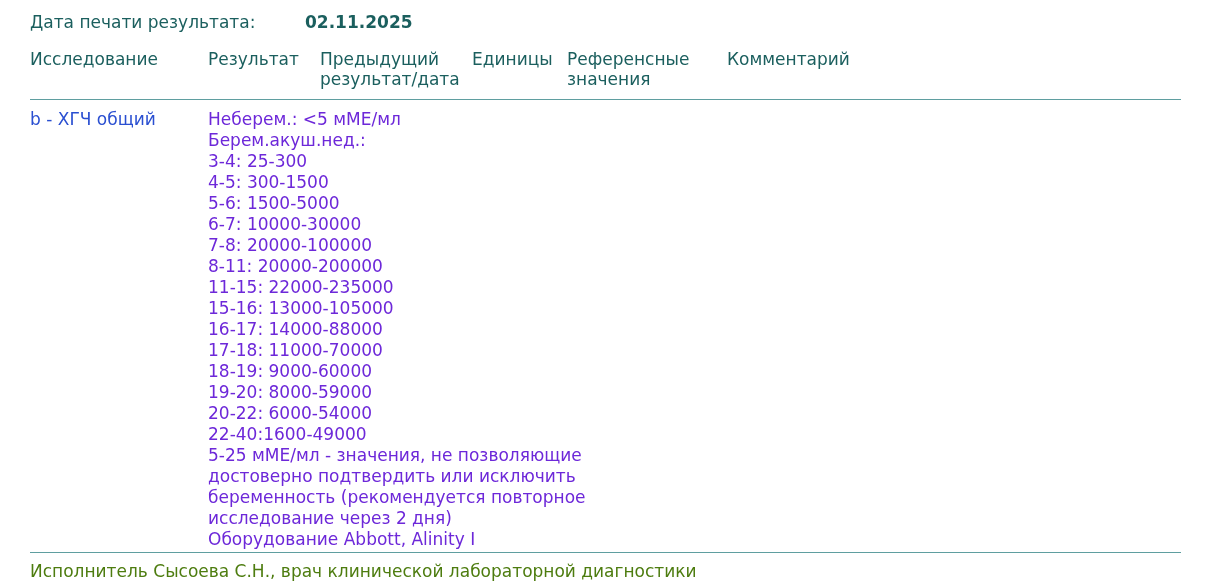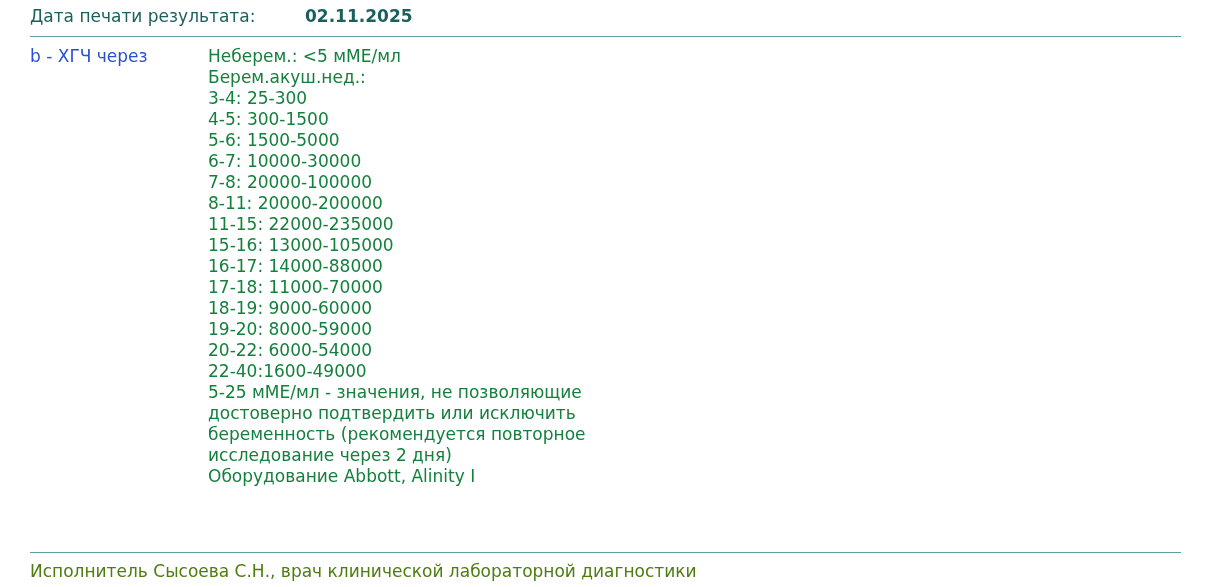--- a/index.html
+++ b/index.html
@@ -19,21 +19,21 @@
     width: 1211px;
     height: 587px;
     box-sizing: border-box;
     padding: 0 30px;
   }
 
   
   .print-row {
     display: flex;
     align-items: baseline;
-    padding-top: 6px;
+    padding-top: 12px;
     font-size: 17px;
     color: #1b5f5e;
   }
   .print-label {
     width: 275px;
     white-space: nowrap;
   }
   .print-value {
     white-space: nowrap;
     font-weight: bold;
@@ -79,21 +79,21 @@
   }
   .study-name {
     color: #2a4fd1;
   }
   .result-value {
     font-weight: bold;
     color: #0d4f4e;
     font-size: 18px;
   }
   .comment-block {
-    color: #15803d;
+    color: #6d28d9;
     white-space: pre-line;
     line-height: 21px;
   }
 
   
   .footer-rule {
     position: absolute;
     left: 30px;
     bottom: 34px;
     width: 1151px;
@@ -112,25 +112,35 @@
 </head>
 <body>
 
 <div class="page">
 
   <div class="print-row">
     <span class="print-label">Дата печати результата:</span>
     <span class="print-value">02.11.2025</span>
   </div>
 
+  <div class="head-row">
+    <div class="head-cell c-study">Исследование</div>
+    <div class="head-cell c-result">Результат</div>
+    <div class="head-cell c-prev" style="white-space:pre-line">Предыдущий
+результат/дата</div>
+    <div class="head-cell c-units">Единицы</div>
+    <div class="head-cell c-ref" style="white-space:pre-line">Референсные
+значения</div>
+    <div class="head-cell c-comment">Комментарий</div>
+  </div>
 
   <div class="rule"></div>
 
   <div class="data-row">
-    <div class="data-cell c-study study-name">b - ХГЧ через</div>
+    <div class="data-cell c-study study-name">b - ХГЧ общий</div>
     <div class="data-cell c-comment comment-block">Неберем.: &lt;5 мМЕ/мл
 Берем.акуш.нед.:
 3-4: 25-300
 4-5: 300-1500
 5-6: 1500-5000
 6-7: 10000-30000
 7-8: 20000-100000
 8-11: 20000-200000
 11-15: 22000-235000
 15-16: 13000-105000

